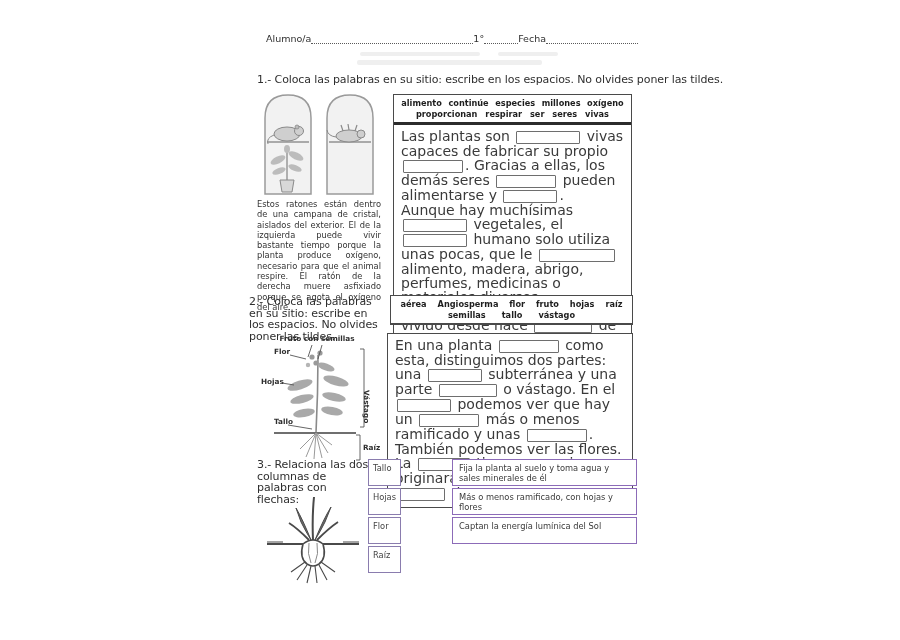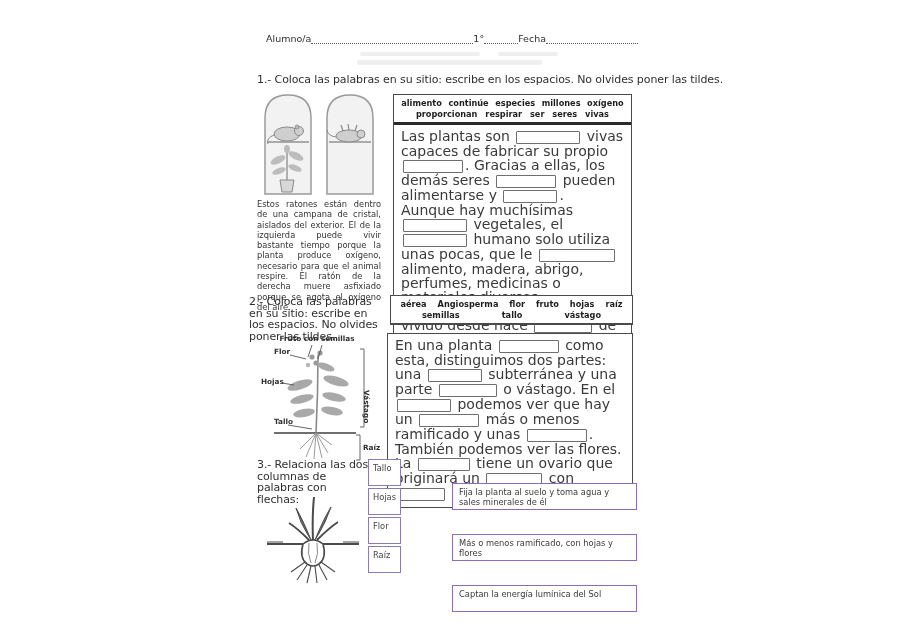--- a/index.html
+++ b/index.html
@@ -35,21 +35,21 @@
          background:#fff;vertical-align:-3px;margin:0 2px;border-radius:1px;}
 
   
   .caption{font-size:8.3px;line-height:10.3px;text-align:justify;color:#333;}
 
   
   .match-left .mbox{width:33px;height:27px;border:1px solid #8a7cae;margin-bottom:2px;
         box-sizing:border-box;font-size:8.3px;color:#444;padding:3px 0 0 4px;background:#fff;}
   .match-right .mbox{width:185px;height:27px;border:1px solid #8c6bb8;margin-bottom:2px;
         box-sizing:border-box;font-size:8.3px;line-height:10px;color:#3a3a3a;
-        padding:3px 6px 0;background:#fff;margin-top:24px;}
+        padding:3px 6px 0;background:#fff;}
 
   svg{display:block;}
   .fig-label{font-size:7.3px;fill:#2f2f2f;font-family:"DejaVu Sans",sans-serif;}
 </style>
 </head>
 <body>
 
 <div class="abs hdr">
   <span>Alumno/a</span>
   <span class="dotline dl-name"></span>
@@ -123,21 +123,21 @@
 <div class="abs panel" style="left:390px;top:295px;width:243px;border-bottom-width:2px;">
   <div class="wb">
     <div class="wb-row">
         <span>aérea</span>
         <span>Angiosperma</span>
         <span>flor</span>
         <span>fruto</span>
         <span>hojas</span>
         <span>raíz</span>
       </div>
-    <div class="wb-row second" style="justify-content:center;gap:42px;">
+    <div class="wb-row second" style="justify-content:center;gap:16px;">
         <span>semillas</span>
         <span>tallo</span>
         <span>vástago</span>
       </div>
   </div>
 </div>
 
 <div class="abs" style="left:260px;top:333px;font-weight:bold;">
   <svg width="124" height="130" viewBox="0 0 124 130">
 

